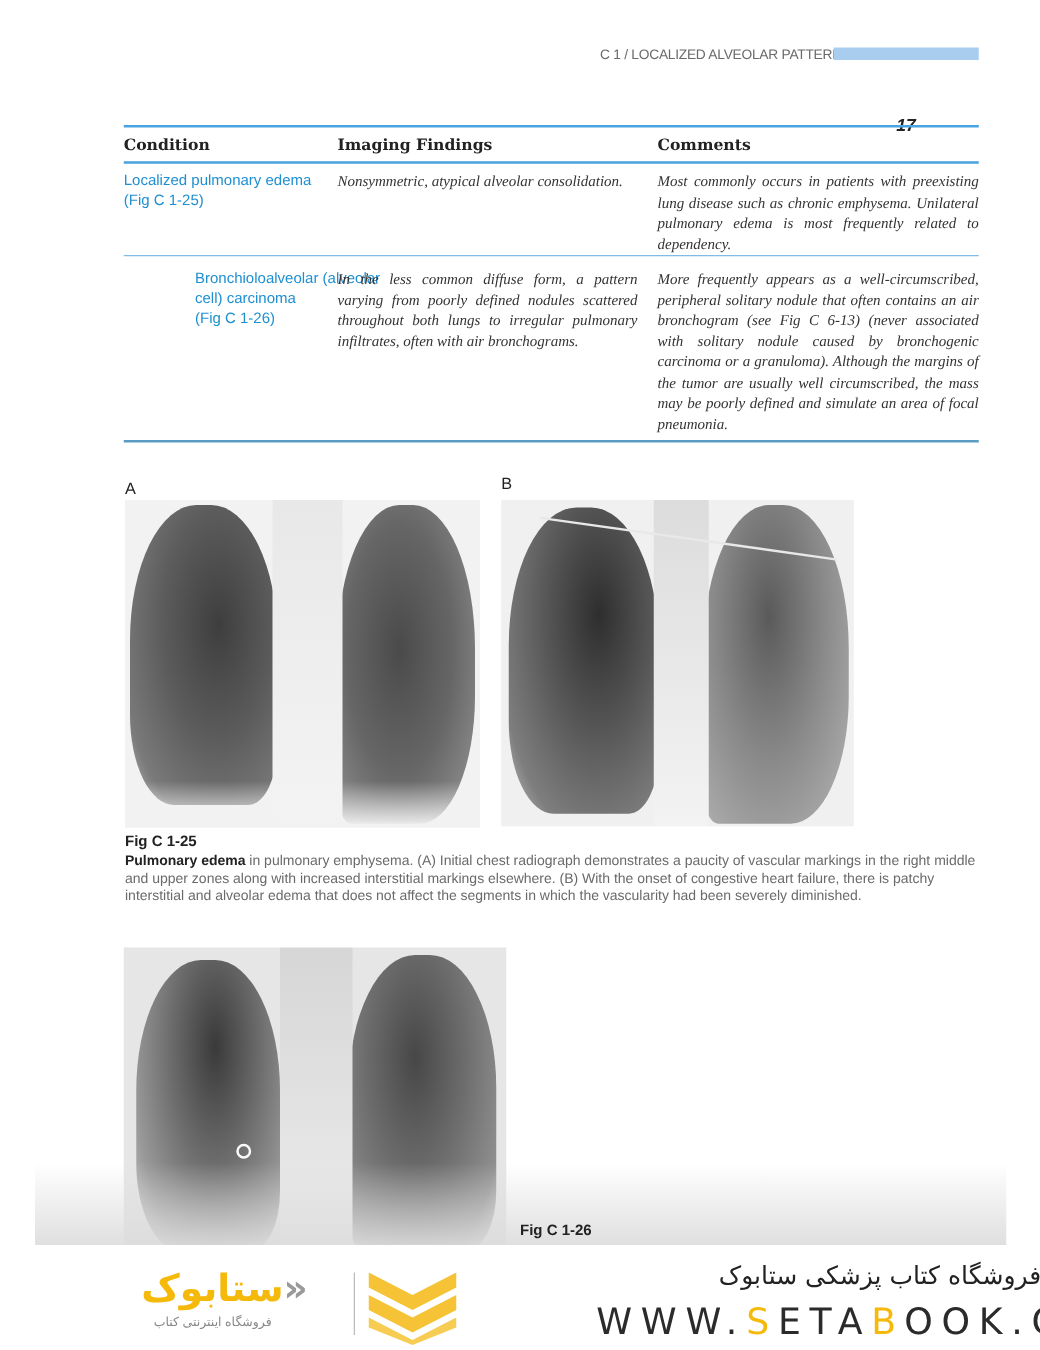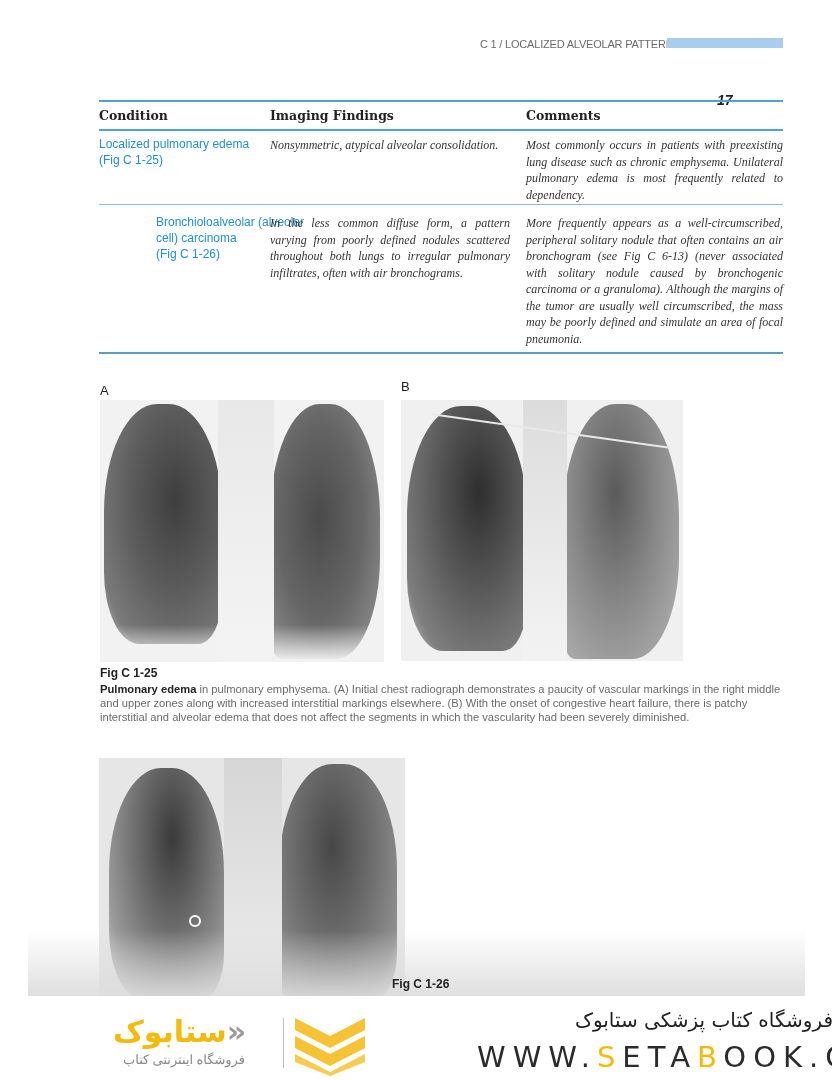--- a/index.html
+++ b/index.html
@@ -32,21 +32,21 @@
   .fig-caption { font-family:"Liberation Sans", sans-serif; font-size:11.2px; line-height:14px; color:#6a6a6a; width:690px; }
   .fig-caption b { color:#222; }
 
   .fade { left:28px; top:930px; width:777px; height:66px; background:linear-gradient(180deg, rgba(230,230,230,0) 0%, rgba(220,220,220,0.9) 100%); }
 
   
   .footer { left:0; top:996px; width:832px; height:84px; background:#fff;margin-left:45px; }
   .brand-url { font-family:"DejaVu Sans", sans-serif; font-size:29px; letter-spacing:7px; color:#2b2b2b; }
   .brand-url .hl { color:#f5b90a; }
   .brand-fa { font-family:"DejaVu Sans", sans-serif; font-size:20px; color:#222; direction:rtl; }
-  .logo-sub { font-family:Liberation Serif, serif; font-size:13px; color:#888; direction:rtl; }
+  .logo-sub { font-family:Liberation Sans, sans-serif; font-size:10px; color:#888; direction:rtl; }
 </style>
 </head>
 <body>
 
 <div class="abs running-head">C 1 / LOCALIZED ALVEOLAR PATTERN</div>
 <div class="abs head-bar"></div>
 <div class="abs page-num">17</div>
 
 <div class="abs tbl" style="height:254px;">
   <div class="rule" style="top:0;"></div>
@@ -99,21 +99,21 @@
 
 <div class="abs xray" style="left:99px; top:758px; width:306px; height:240px; background:#e6e6e6;">
   <div class="lung" style="left:10px; top:10px; width:115px; height:232px; background:radial-gradient(ellipse at 55% 30%, #3a3a3a 0%, #6c6c6c 40%, #9a9a9a 75%, #cfcfcf 100%);"></div>
   <div class="lung" style="left:180px; top:6px; width:118px; height:236px; background:radial-gradient(ellipse at 45% 35%, #474747 0%, #6e6e6e 45%, #8f8f8f 80%, #c8c8c8 100%); border-radius:45% 45% 20% 10%;"></div>
   <div class="med" style="left:125px; top:0; width:58px; height:240px; background:linear-gradient(180deg,#d6d6d6,#ececec);"></div>
   <div class="abs" style="left:90px; top:157px; width:8px; height:8px; border:2px solid #fafafa; border-radius:50%;"></div>
 </div>
 
 <div class="abs fade"></div>
 
-<div class="abs fig-title" style="left:392px; top:977px;">Fig C 1-26</div>
+<div class="abs fig-title" style="left:416px; top:977px;">Fig C 1-26</div>
 
 <div class="abs footer">
 
   <div class="abs" style="left:68px; top:18px; font-family:'DejaVu Sans',sans-serif; font-size:30px; font-weight:bold; color:#f5b90a; direction:rtl;">
     <span style="color:#9a9a9a;">«</span><span>ستابوک</span>
   </div>
   <div class="abs logo-sub" style="left:78px; top:56px;">فروشگاه اینترنتی کتاب</div>
   <div class="abs" style="left:238px; top:22px; width:1px; height:50px; background:#bbb;"></div>
 
   <svg class="abs" style="left:248px; top:18px;" width="74" height="62" viewBox="0 0 74 62">

